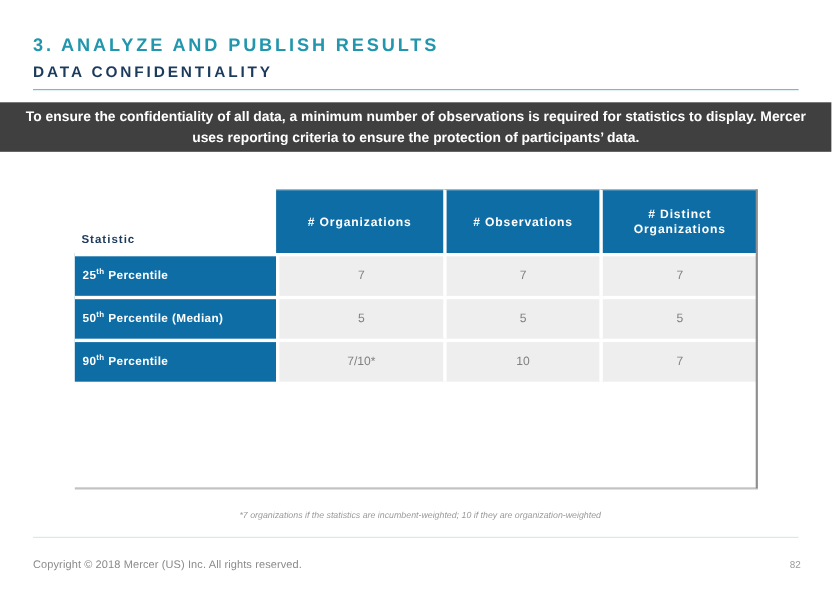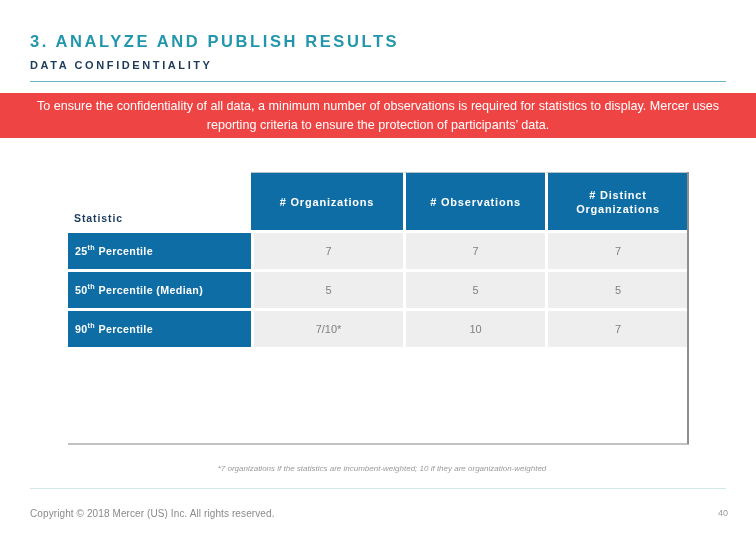--- a/index.html
+++ b/index.html
@@ -26,21 +26,21 @@
     font-family: "Liberation Sans", sans-serif;
     font-size: 16.5px;
     font-weight: bold;
     letter-spacing: 2.6px;
     color: #2196ac;
     line-height: 22px;
     white-space: nowrap;
   }
   .title-line-2 {
     font-family: "Liberation Sans", sans-serif;
-    font-size: 11px;
+    font-size: 14px;
     font-weight: bold;
     letter-spacing: 2.6px;
     color: #1b3a5c;
     line-height: 22px;
     white-space: nowrap;
     padding-top: 2px;
   }
   .title-rule {
     margin-top: 5px;
     height: 1px;
@@ -48,24 +48,25 @@
     width: 696px;
   }
 
   
   .banner {
     position: absolute;
     left: 0;
     top: 93px;
     width: 756px;
     height: 45px;
-    background: #ef4444;
+    background: #404040;
     display: flex;
     align-items: center;
     justify-content: center;
+    font-weight: bold;
   }
   .banner-text {
     color: #ffffff;
     font-size: 12.6px;
     line-height: 19px;
     text-align: center;
     width: 720px;
     font-family: "Liberation Sans", sans-serif;
   }
 
@@ -260,13 +261,13 @@
       </tbody>
   </table>
 </div>
 <div class="table-shadow-right"></div>
 <div class="table-shadow-bottom"></div>
 
 <div class="footnote">*7 organizations if the statistics are incumbent-weighted; 10 if they are organization-weighted</div>
 
 <div class="footer-rule"></div>
 <div class="footer-copyright">Copyright © 2018 Mercer (US) Inc. All rights reserved.</div>
-<div class="footer-pagenum">40</div>
+<div class="footer-pagenum">82</div>
 
 </body></html>

